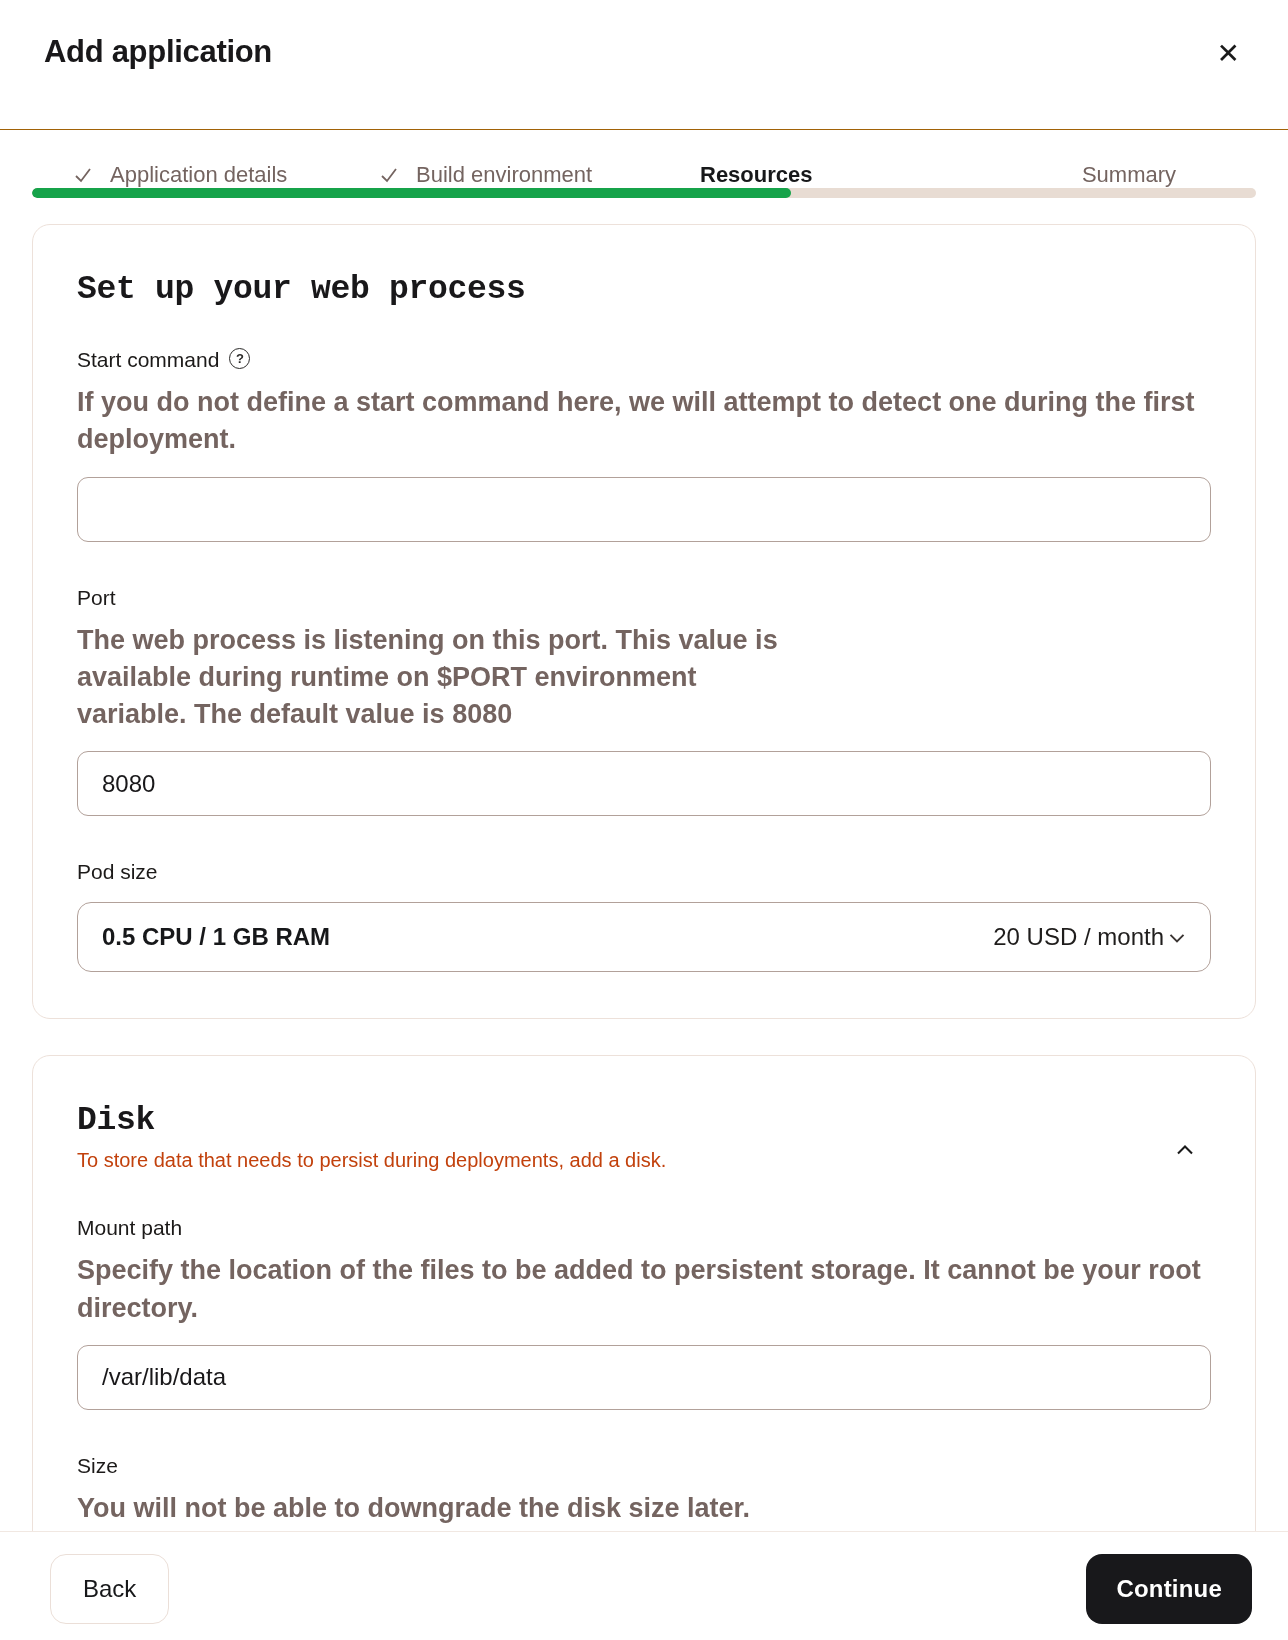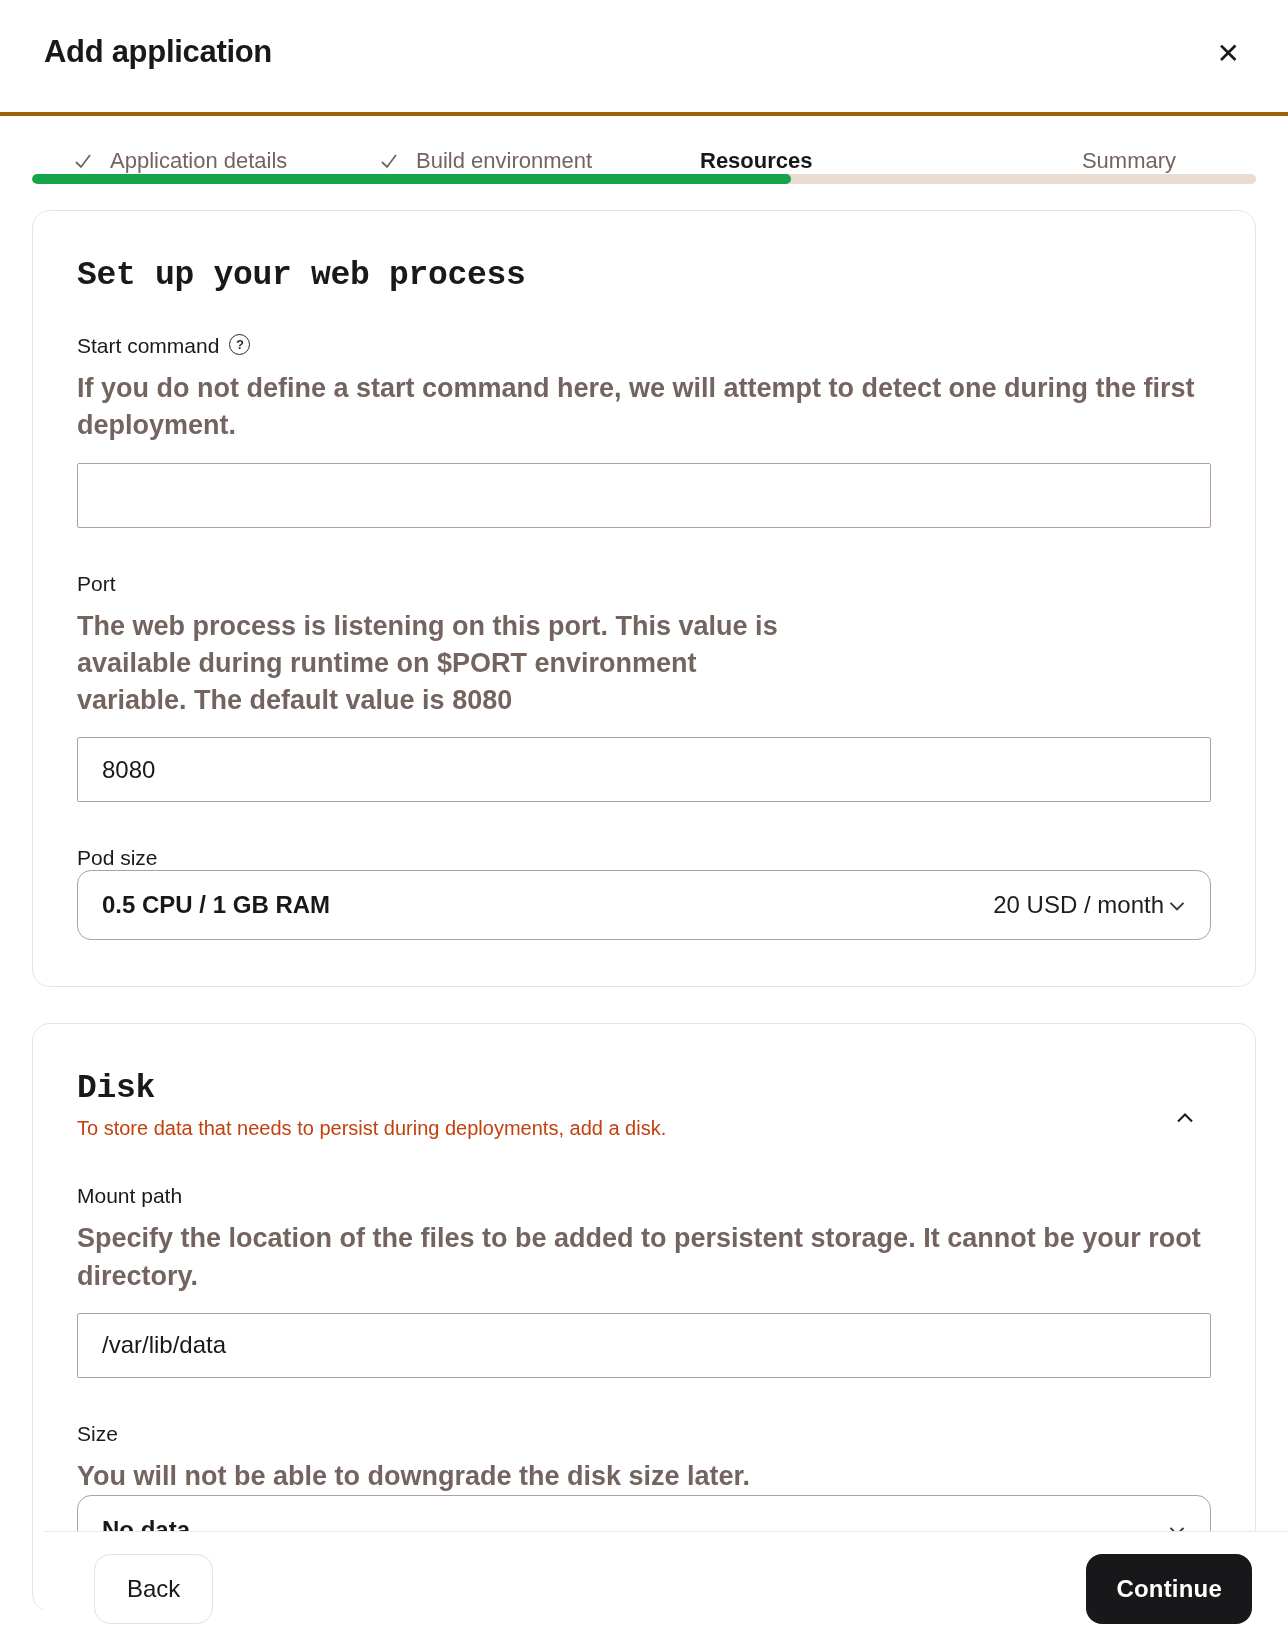--- a/index.html
+++ b/index.html
@@ -5,23 +5,23 @@
   * { margin: 0; padding: 0; box-sizing: border-box; }
   html, body { width: 1288px; height: 1640px; background: #ffffff; overflow: hidden; }
   body {
     font-family: "Liberation Sans", "DejaVu Sans", sans-serif;
     color: #19181a;
     position: relative;
   }
 
   
   .modal-header {
-    height: 116px;
+    height: 130px;
     padding: 30px 40px 0 44px;
-    border-bottom: 4px solid #a16207;
+    border-bottom: 1px solid #a16207;
     display: flex;
     align-items: flex-start;
     justify-content: space-between;
   }
   .modal-title { font-size: 31px; font-weight: 700; letter-spacing: -0.3px; padding-top: 4px; }
   .close-btn {
     background: none; border: none; cursor: pointer;
     font-size: 28px; line-height: 1; color: #1a1a1a;
     padding: 8px; margin-top: 2px; font-weight: 400;
   }
@@ -73,47 +73,47 @@
     width: 21px; height: 21px; border: 1.6px solid #2b2a29; border-radius: 50%;
     display: inline-flex; align-items: center; justify-content: center;
     font-size: 13px; font-weight: 600; color: #2b2a29; cursor: default;
   }
   .field-helper { font-size: 27px; color: #746460; margin-top: 12px; line-height: 1.38; font-weight: bold; }
   .field-helper.narrow { max-width: 705px; }
 
   .text-input {
     margin-top: 18px;
     width: 100%; height: 65px;
-    border: 1px solid #b2a19a; border-radius: 2px;
+    border: 1px solid #b2a19a; border-radius: 11px;
     padding: 0 24px;
     font-family: "Liberation Sans", "DejaVu Sans", sans-serif;
     font-size: 24px; color: #19181a; background: #fff;
     outline: none; display: block;
   }
 
   .select-box {
+    margin-top: 18px;
     width: 100%; height: 70px;
     border: 1px solid #b2a19a; border-radius: 14px;
     padding: 0 20px 0 24px;
     display: flex; align-items: center; justify-content: space-between;
     cursor: pointer; background: #fff;
   }
   .select-value { font-size: 24px; font-weight: 600; color: #17181a; }
   .select-right { display: flex; align-items: center; gap: 0; }
   .select-price { font-size: 24px; color: #1f1d1c; font-weight: 400; }
   .chevron { line-height: 0; }
 
   
   .modal-footer {
     position: absolute; left: 0; right: 0; bottom: 0;
     border-top: 1px solid #f1e8e2;
     padding: 22px 36px 16px 50px;
     display: flex; align-items: center; justify-content: space-between;
     background: #fff;
-    margin-left: 44px;
   }
   .btn {
     height: 70px; border-radius: 16px; font-size: 24px; cursor: pointer;
     font-family: "Liberation Sans", "DejaVu Sans", sans-serif;
   }
   .btn-back {
     background: #fff; border: 1px solid #ebdfd8; color: #17181a;
     padding: 0 32px; font-weight: 500;
   }
   .btn-continue {

